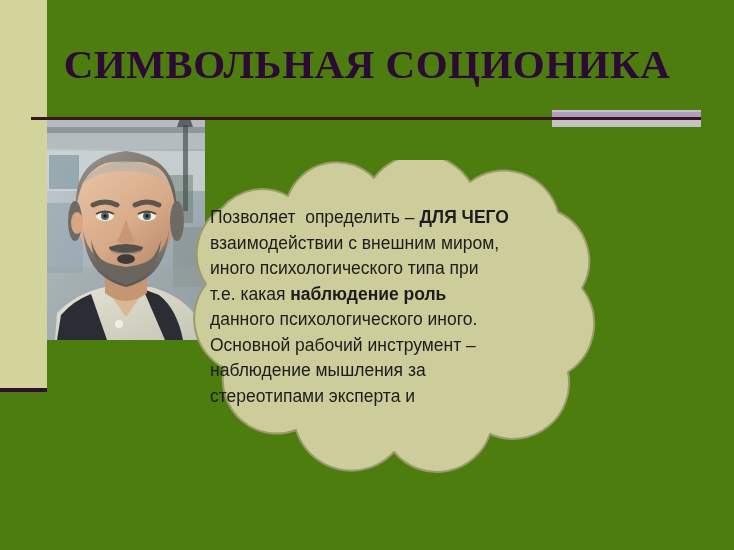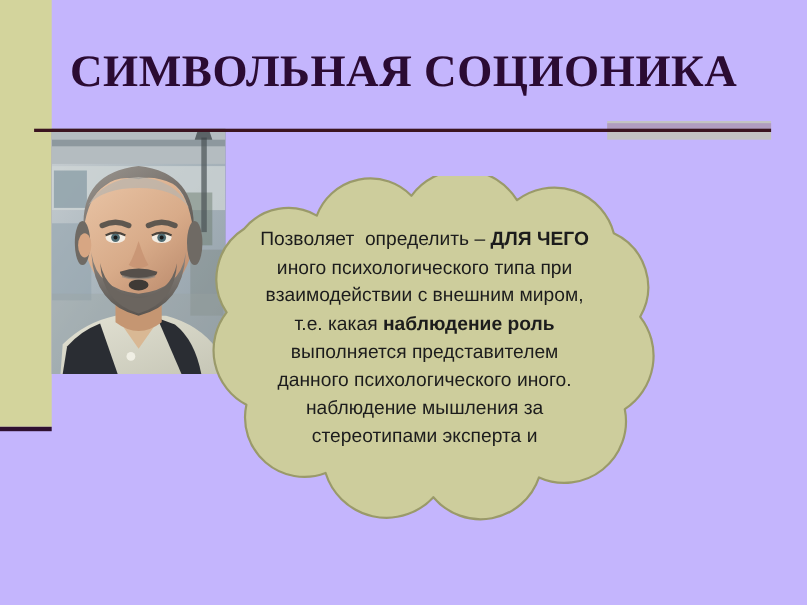--- a/index.html
+++ b/index.html
@@ -5,21 +5,21 @@
   html, body {
     margin: 0;
     padding: 0;
     background: #ffffff;
   }
   #slide {
     position: relative;
     width: 734px;
     height: 550px;
     overflow: hidden;
-    background: #c4b5fd;
+    background: #4d7c0f;
     font-family: "Liberation Sans", sans-serif;
   }
 
   
   .left-band {
     position: absolute;
     left: 0;
     top: 0;
     width: 47px;
     height: 388px;
@@ -102,21 +102,20 @@
   }
   .cloud-wrap svg { display: block; }
 
   
   .cloud-text {
     position: absolute;
     left: 210px;
     top: 205px;
     width: 352px;
     z-index: 5;
-    text-align: center;
     font-family: "Liberation Sans", sans-serif;
     font-size: 17.5px;
     line-height: 25.5px;
     color: #1c1c1c;
   }
   .cloud-text b { font-weight: bold; }
   .cloud-text .ln { display: block; white-space: nowrap; }
 </style>
 </head>
 <body>
@@ -227,22 +226,22 @@
         a54 54 0 0 1 -72 -62
         a56 56 0 0 1 -18 -84
         a54 54 0 0 1 16 -76
         a52 52 0 0 1 66 -12
         Z" fill="#cdcd9c" stroke="#9a9a6a" stroke-width="2" stroke-linejoin="round"></path>
     </svg>
   </div>
 
   <div class="cloud-text">
       <span class="ln">Позволяет&nbsp;&nbsp;определить – <b>ДЛЯ ЧЕГО</b></span>
+      <span class="ln">взаимодействии с внешним миром,</span>
       <span class="ln">иного психологического типа при</span>
-      <span class="ln">взаимодействии с внешним миром,</span>
       <span class="ln">т.е. какая <b>наблюдение роль</b></span>
-      <span class="ln">выполняется представителем</span>
       <span class="ln">данного психологического иного.</span>
+      <span class="ln">Основной рабочий инструмент –</span>
       <span class="ln">наблюдение мышления за</span>
       <span class="ln">стереотипами эксперта и</span>
     </div>
 
 </div>
 
 </body></html>

